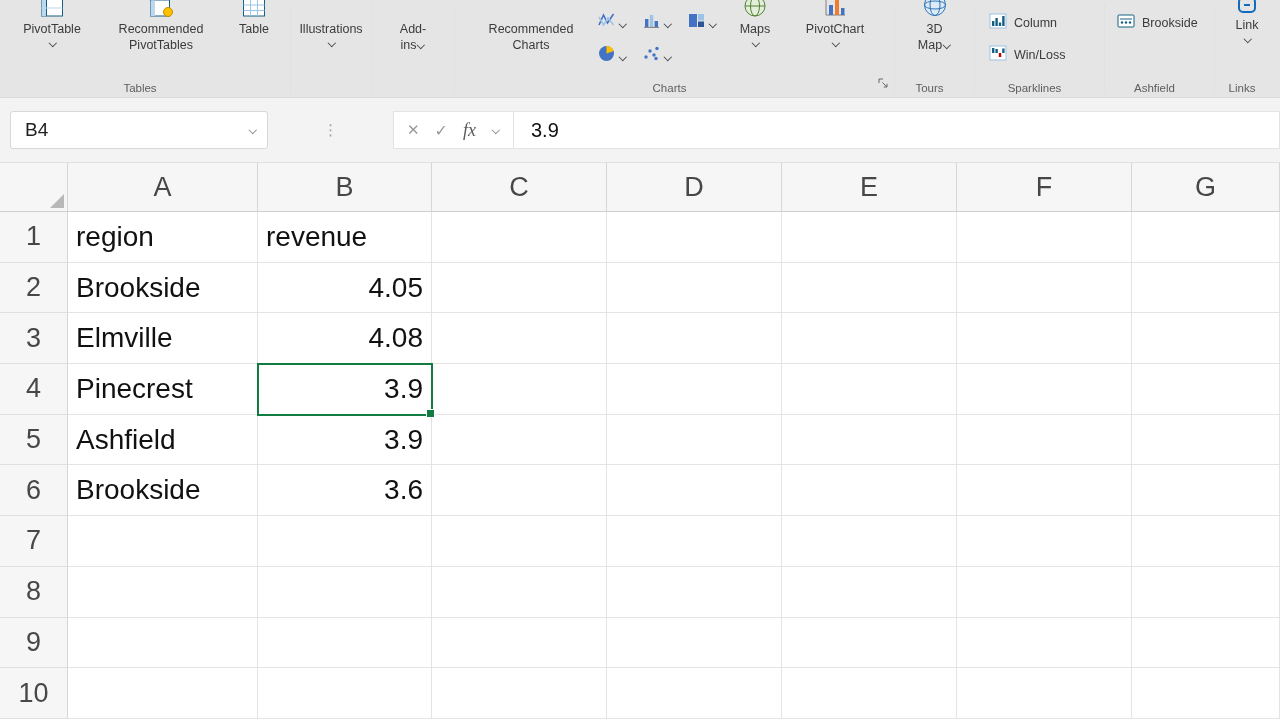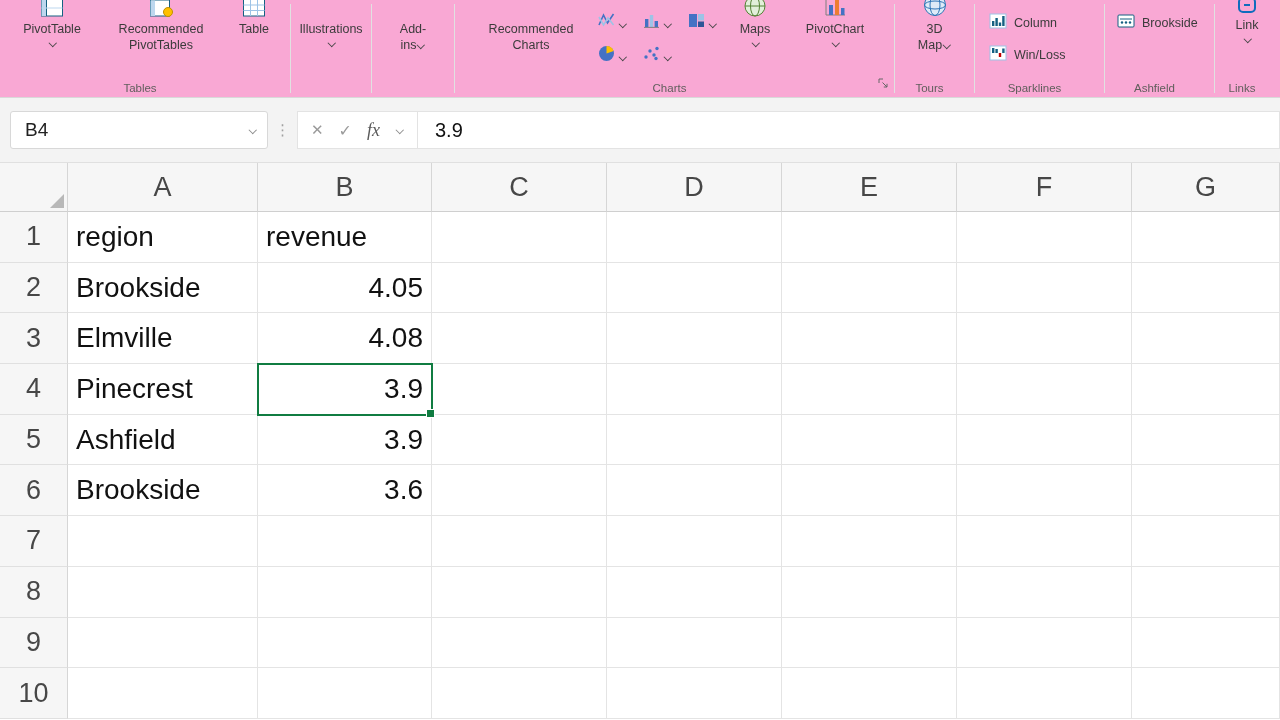--- a/index.html
+++ b/index.html
@@ -1,20 +1,20 @@
 <!DOCTYPE html>
 <html style="--accent: #107c41;"><head>
 <meta charset="utf-8">
 <style>
   html,body{margin:0;padding:0;}
   body{width:1280px;height:720px;overflow:hidden;background:#fff;
        font-family:"Liberation Sans",sans-serif;}
 
   
-  .ribbon{height:97px;display:flex;align-items:stretch;background:#f9a8d4;
+  .ribbon{height:97px;display:flex;align-items:stretch;background:#e5e5e5;
           border-bottom:1px solid #d9d9d9;}
   .rgroup{position:relative;display:flex;flex-direction:column;flex-shrink:0;}
   .ritems{display:flex;flex:1;justify-content:center;align-items:flex-start;gap:2px;}
   .glabel{position:absolute;bottom:3px;left:0;right:10px;text-align:center;
           font-size:11.5px;color:#605e5c;white-space:nowrap;}
   .vdiv{width:1px;background:#e1e1e1;margin:4px 0;flex-shrink:0;}
   .rbtn{display:flex;flex-direction:column;align-items:center;cursor:pointer;}
   .icon-clip{height:18px;overflow:hidden;display:flex;align-items:flex-end;margin-bottom:3px;}
   .rlabel{font-size:12.5px;color:#3b3b3b;text-align:center;line-height:1.3;}
   .rlabel-wrap{font-size:12.5px;color:#3b3b3b;text-align:center;line-height:1.3;}
@@ -24,21 +24,21 @@
   .chev.gray::before{border-color:#8a8a8a;}
   .cluster{display:flex;flex-direction:column;gap:12px;padding-top:12px;}
   .crow{display:flex;gap:16px;align-items:center;}
   .sbtn{display:flex;align-items:center;gap:3px;cursor:pointer;}
   .spark-col{display:flex;flex-direction:column;gap:13px;padding:13px 0 0 14px;align-items:flex-start;}
   .srow{display:flex;align-items:center;gap:7px;font-size:12.5px;color:#3b3b3b;cursor:pointer;}
   .dlauncher{position:absolute;right:5px;bottom:4px;cursor:pointer;}
 
   
   .fstrip{height:65px;background:#f3f3f3;display:flex;align-items:center;
-          padding-left:10px;border-bottom:1px solid #e0e0e0;box-sizing:border-box;}
+          padding-left:10px;border-bottom:1px solid #e0e0e0;box-sizing:border-box;gap:48px;}
   .namebox{width:258px;height:38px;background:#fff;border:1px solid #d8d8d8;border-radius:3px;
            display:flex;align-items:center;justify-content:space-between;
            padding:0 10px 0 14px;font-size:19px;color:#222;box-sizing:border-box;cursor:pointer;}
   .dots{color:#a0a0a0;font-size:15px;margin:0 7px;}
   .fxbar{flex:1;height:38px;background:#fff;border:1px solid #e3e3e3;
          display:flex;align-items:center;box-sizing:border-box;}
   .fxicons{display:flex;align-items:center;gap:15px;padding:0 13px;color:#9a9a9a;}
   .ficon-x{font-size:15px;cursor:pointer;}
   .ficon-ck{font-size:16px;cursor:pointer;}
   .fx{font-style:italic;font-family:"Liberation Serif",serif;font-size:18px;color:#5a5a5a;cursor:pointer;}

